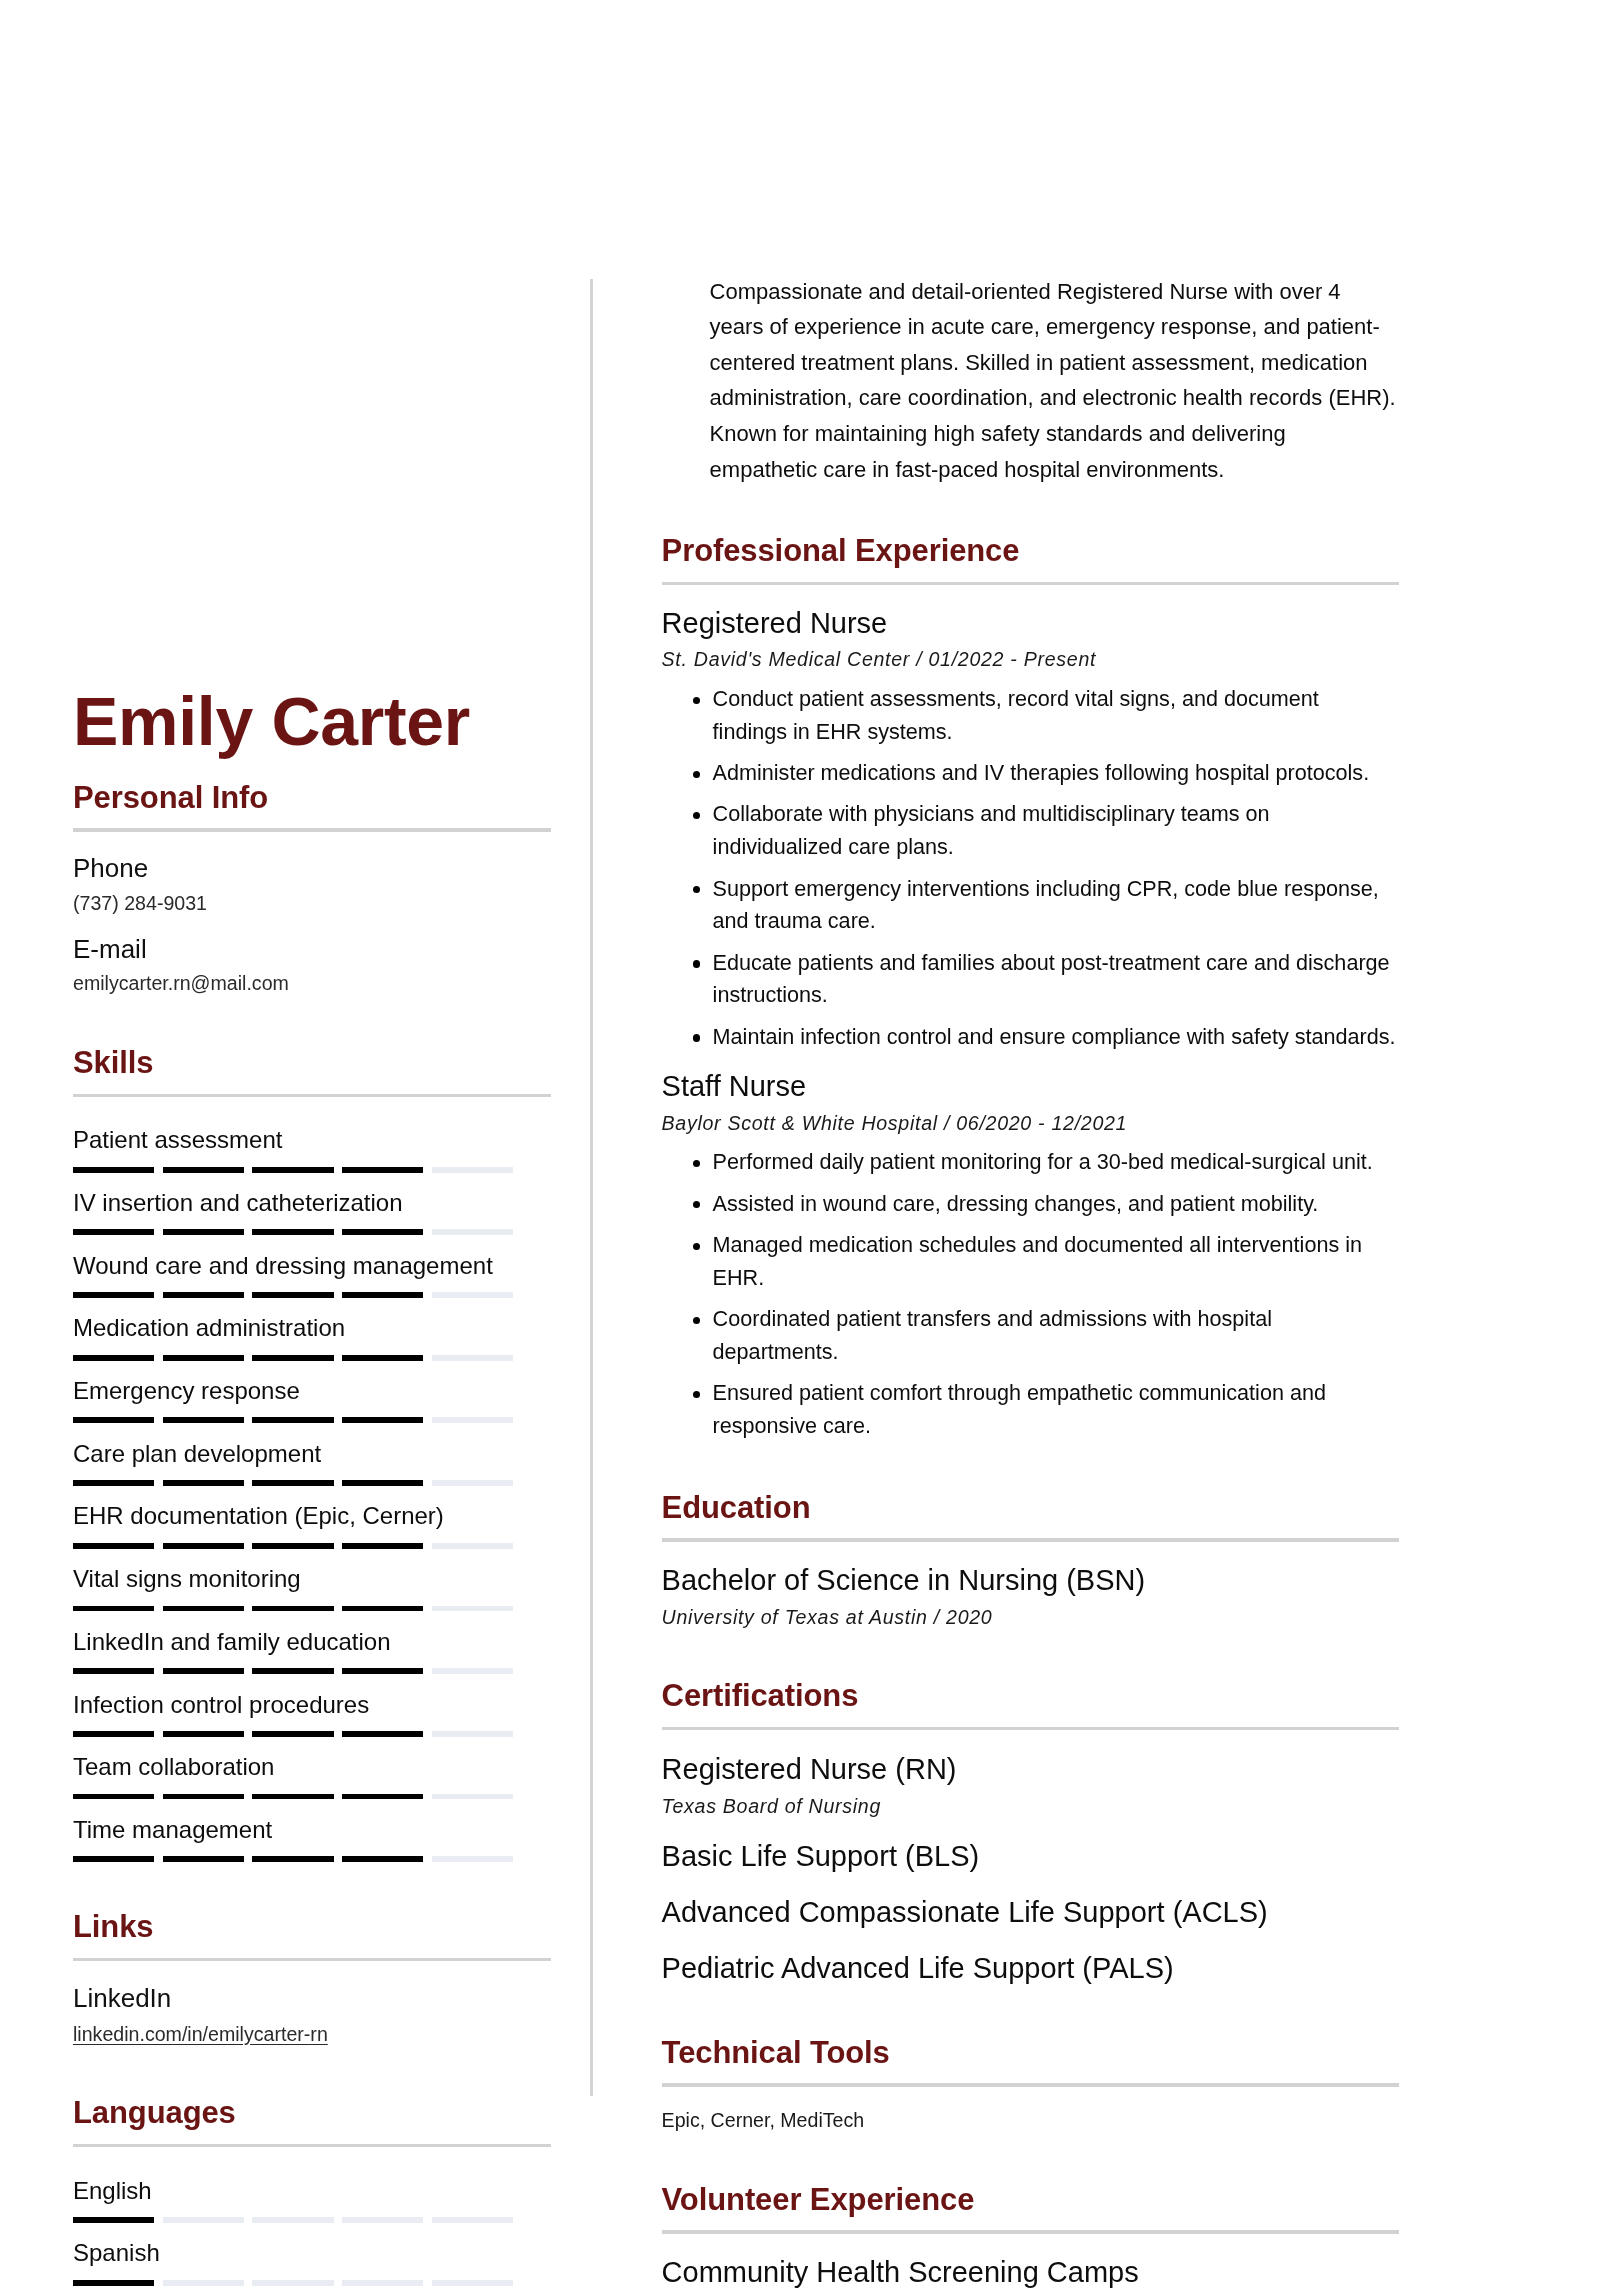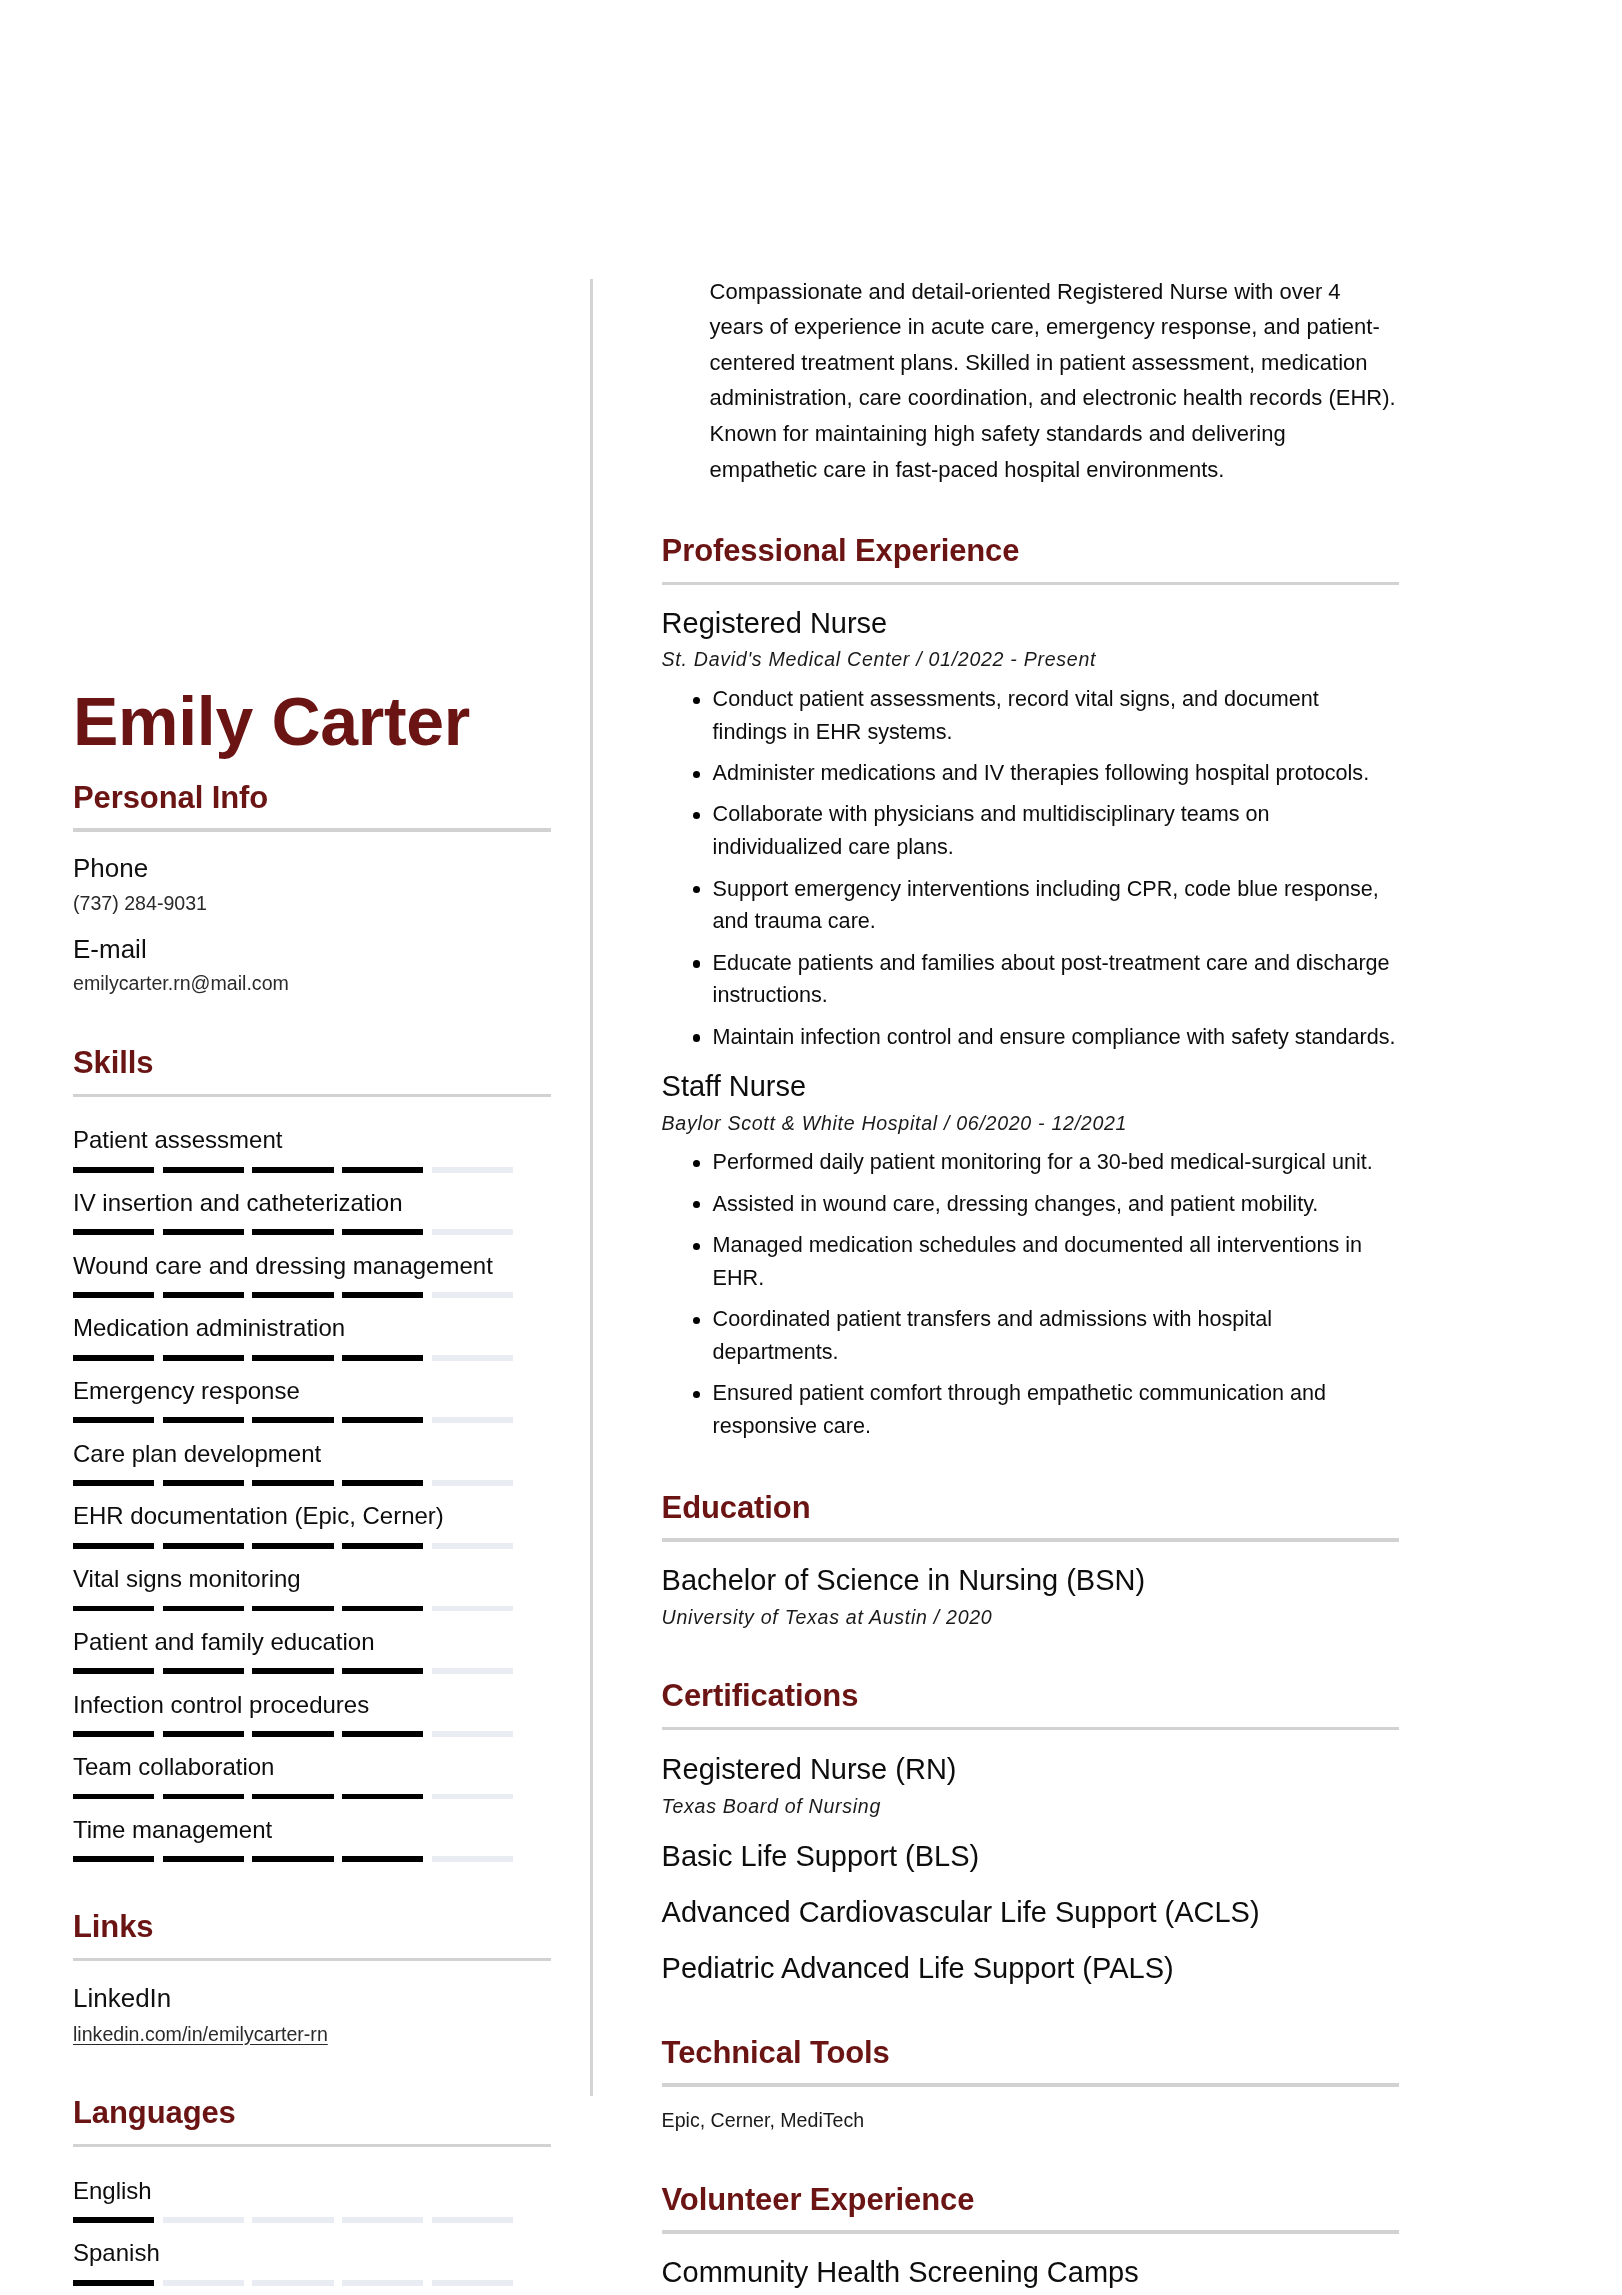--- a/index.html
+++ b/index.html
@@ -292,21 +292,21 @@
             <div class="rated-label">Vital signs monitoring</div>
             <div class="bar">
               <span class="seg on"></span>
               <span class="seg on"></span>
               <span class="seg on"></span>
               <span class="seg on"></span>
               <span class="seg"></span>
             </div>
           </div>
           <div class="rated-item">
-            <div class="rated-label">Patient and family education</div>
+            <div class="rated-label">LinkedIn and family education</div>
             <div class="bar">
               <span class="seg on"></span>
               <span class="seg on"></span>
               <span class="seg on"></span>
               <span class="seg on"></span>
               <span class="seg"></span>
             </div>
           </div>
           <div class="rated-item">
             <div class="rated-label">Infection control procedures</div>
@@ -421,21 +421,21 @@
         </div>
     </div>
 
     <div class="sec">
       <div class="sec-title">Certifications</div>
       <div class="sec-rule"></div>
       <div id="certifications-list">
           <div class="plain-title first">Registered Nurse (RN)</div>
           <div class="entry-meta">Texas Board of Nursing</div>
           <div class="plain-title">Basic Life Support (BLS)</div>
-          <div class="plain-title">Advanced Cardiovascular Life Support (ACLS)</div>
+          <div class="plain-title">Advanced Compassionate Life Support (ACLS)</div>
           <div class="plain-title">Pediatric Advanced Life Support (PALS)</div>
         </div>
     </div>
 
     <div class="sec">
       <div class="sec-title">Technical Tools</div>
       <div class="sec-rule"></div>
       <div class="plain-text">Epic, Cerner, MediTech</div>
     </div>
 

